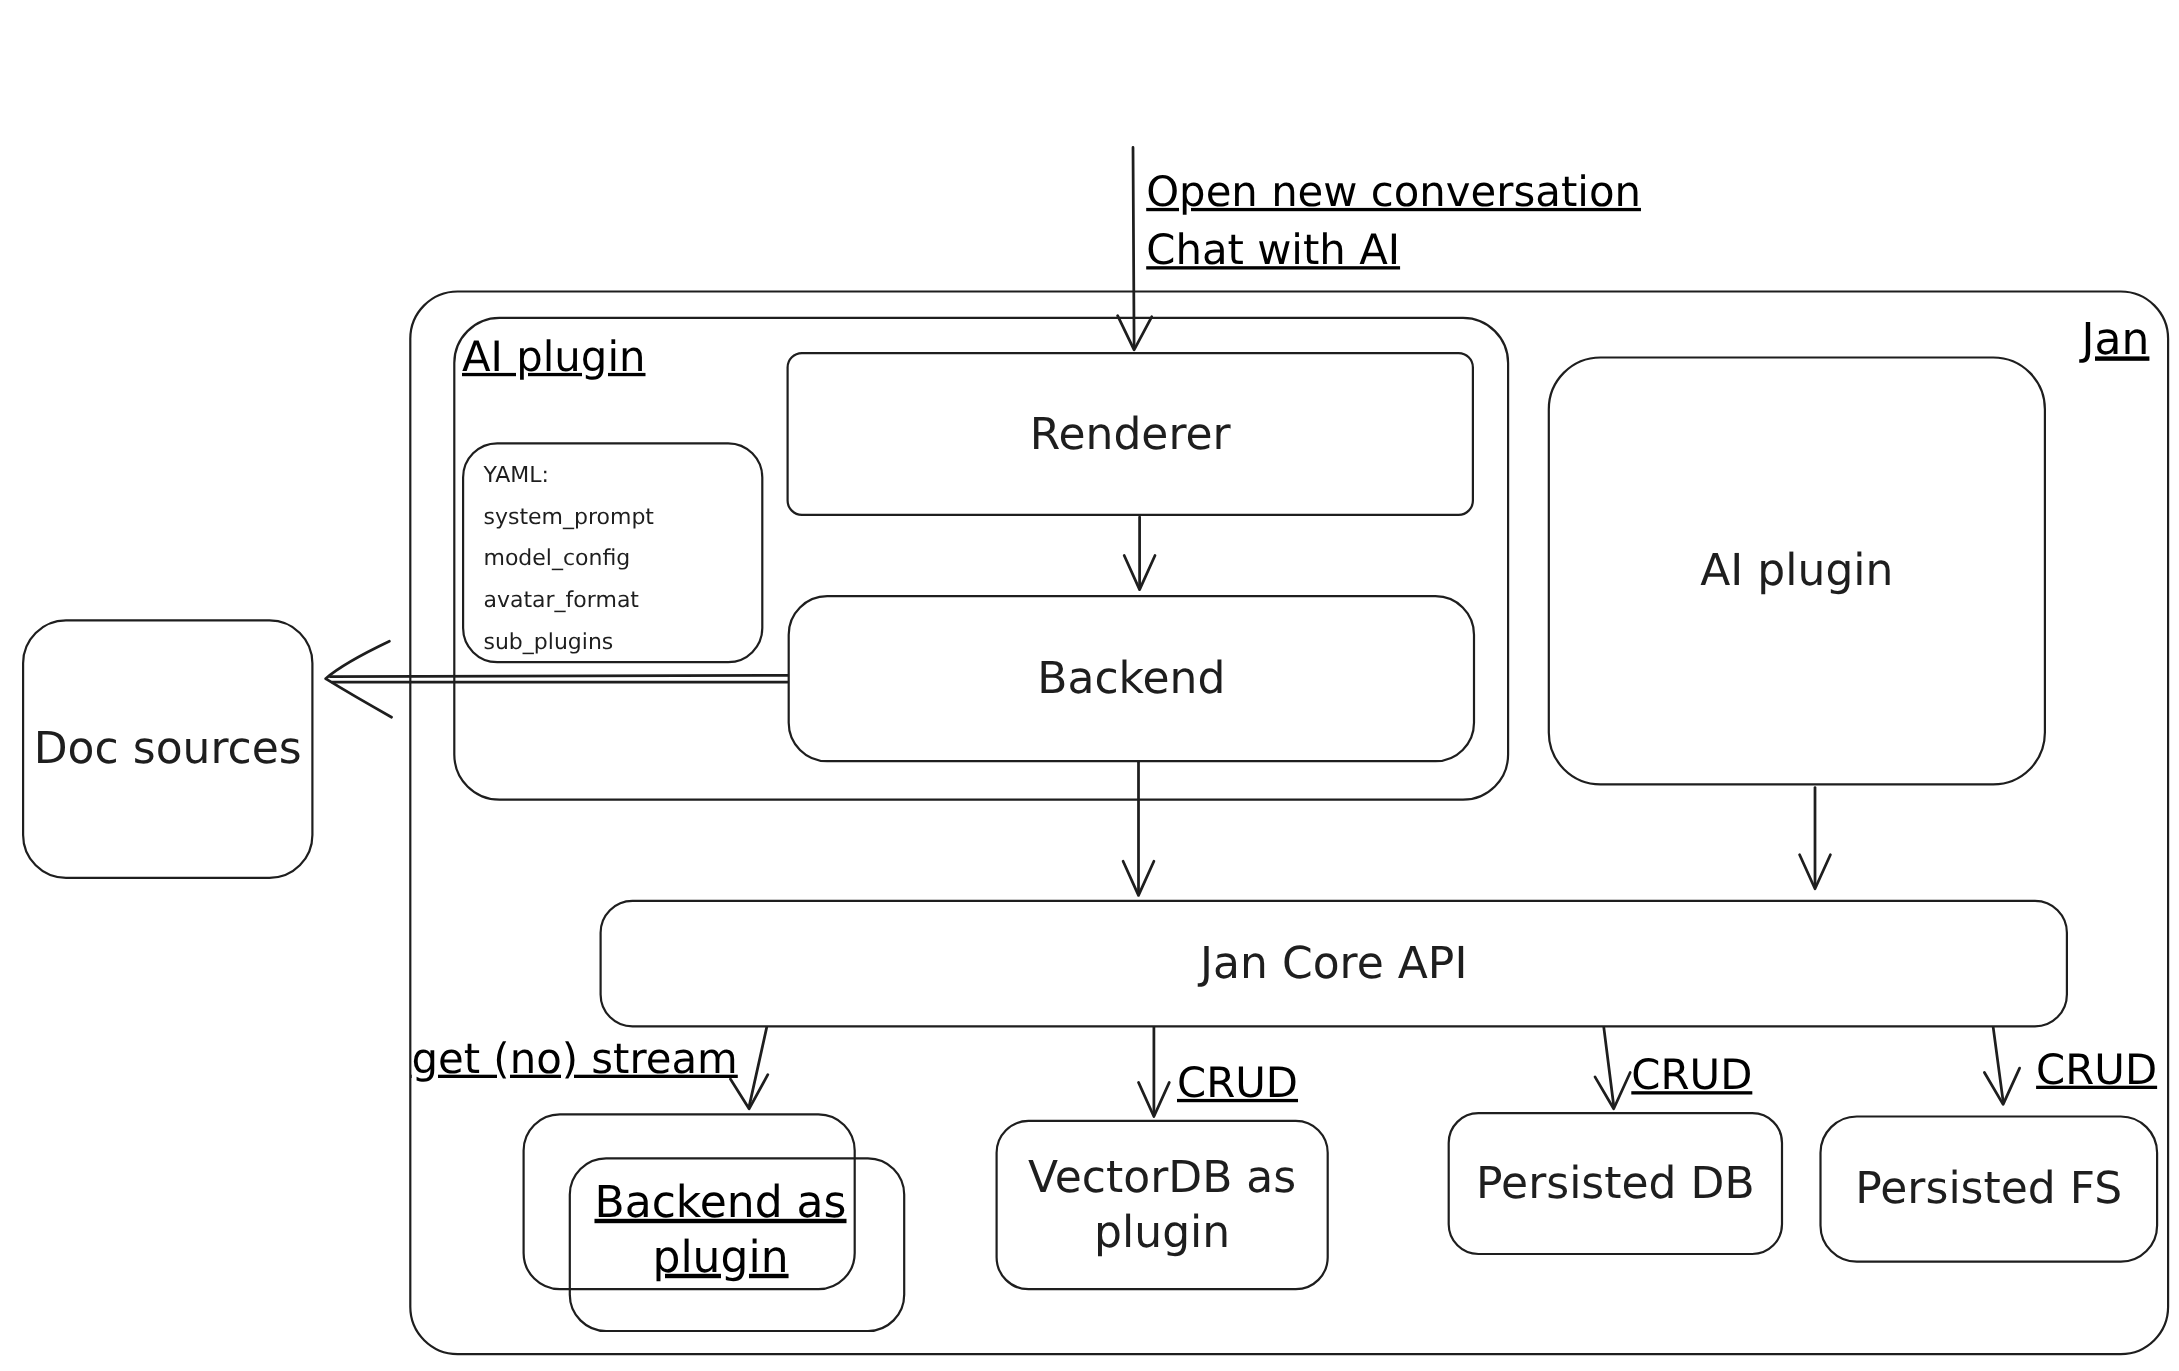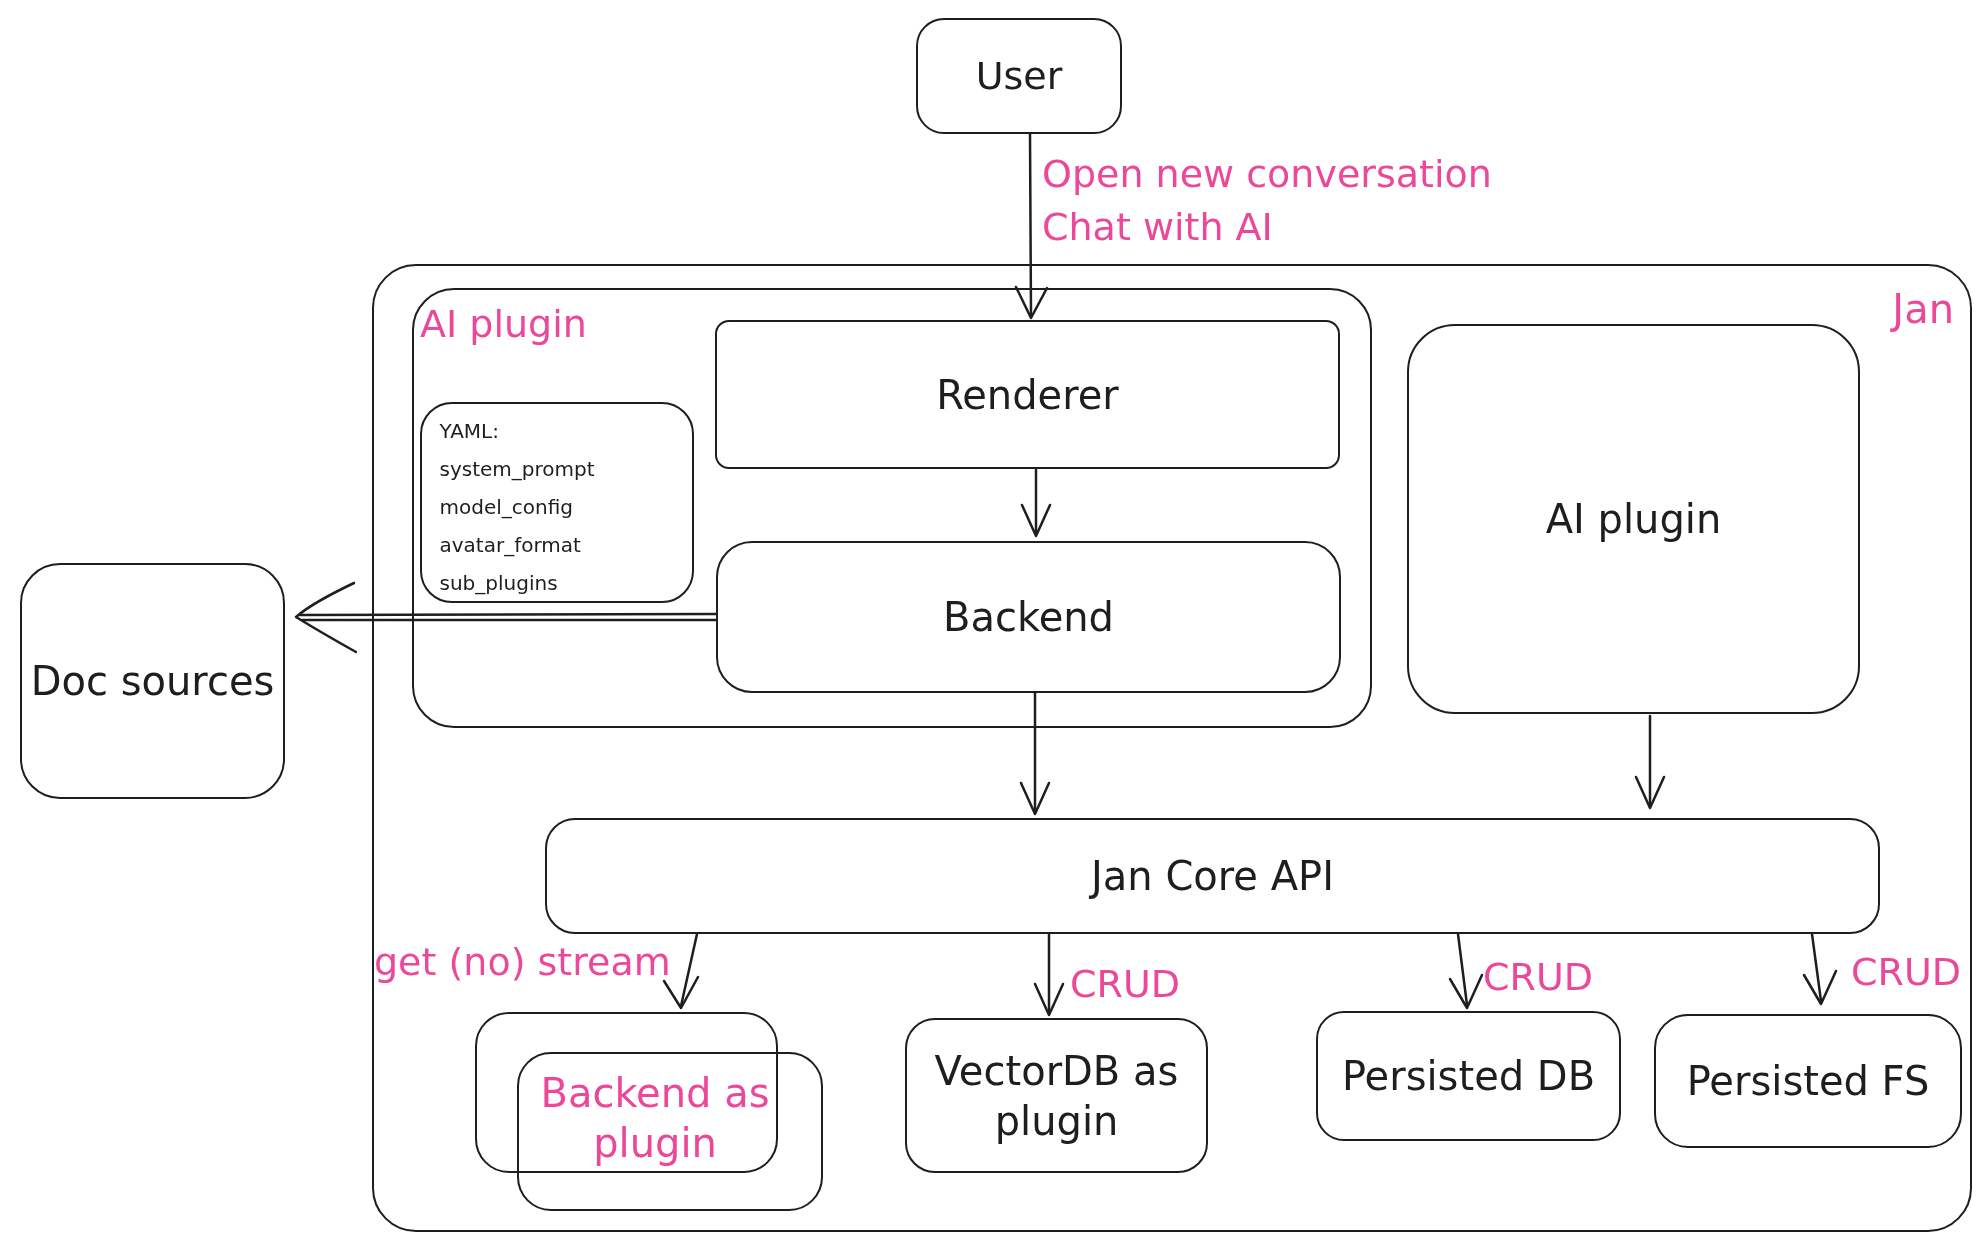--- a/index.html
+++ b/index.html
@@ -21,21 +21,22 @@
     display:flex;align-items:center;justify-content:center;
     text-align:center;
   }
   .box.col{
     display:flex;flex-direction:column;align-items:center;justify-content:center;
     text-align:center;
   }
   .lbl{
     position:absolute;
     white-space:nowrap;
-    color:#ec4899;
+    color:#000000;
+    text-decoration:underline;
   }
   .f40{font-size:40px;line-height:50px;}
   .f38{font-size:38px;line-height:48px;}
   .f29{font-size:20px;line-height:38px;}
   #edges{
     position:absolute;left:0;top:0;
     pointer-events:none;
   }
   #edges path{
     stroke:#1e1e1e;stroke-width:2.5;fill:none;
@@ -61,23 +62,20 @@
       <div class="yaml-lines">
         <div class="f29">YAML:</div>
         <div class="f29">system_prompt</div>
         <div class="f29">model_config</div>
         <div class="f29">avatar_format</div>
         <div class="f29">sub_plugins</div>
       </div>
     </div>
   </div>
 
-  <div class="box center f38" style="left:916px;top:18px;width:206px;height:116px;border-radius:28px;">
-    <span>User</span>
-  </div>
 
   <div class="box center f40" style="left:715px;top:320px;width:625px;height:149px;border-radius:14px;">
     <span>Renderer</span>
   </div>
 
   <div class="box center f40" style="left:716px;top:541px;width:625px;height:152px;border-radius:36px;">
     <span>Backend</span>
   </div>
 
   <div class="box center f40" style="left:20px;top:563px;width:265px;height:236px;border-radius:40px;">

